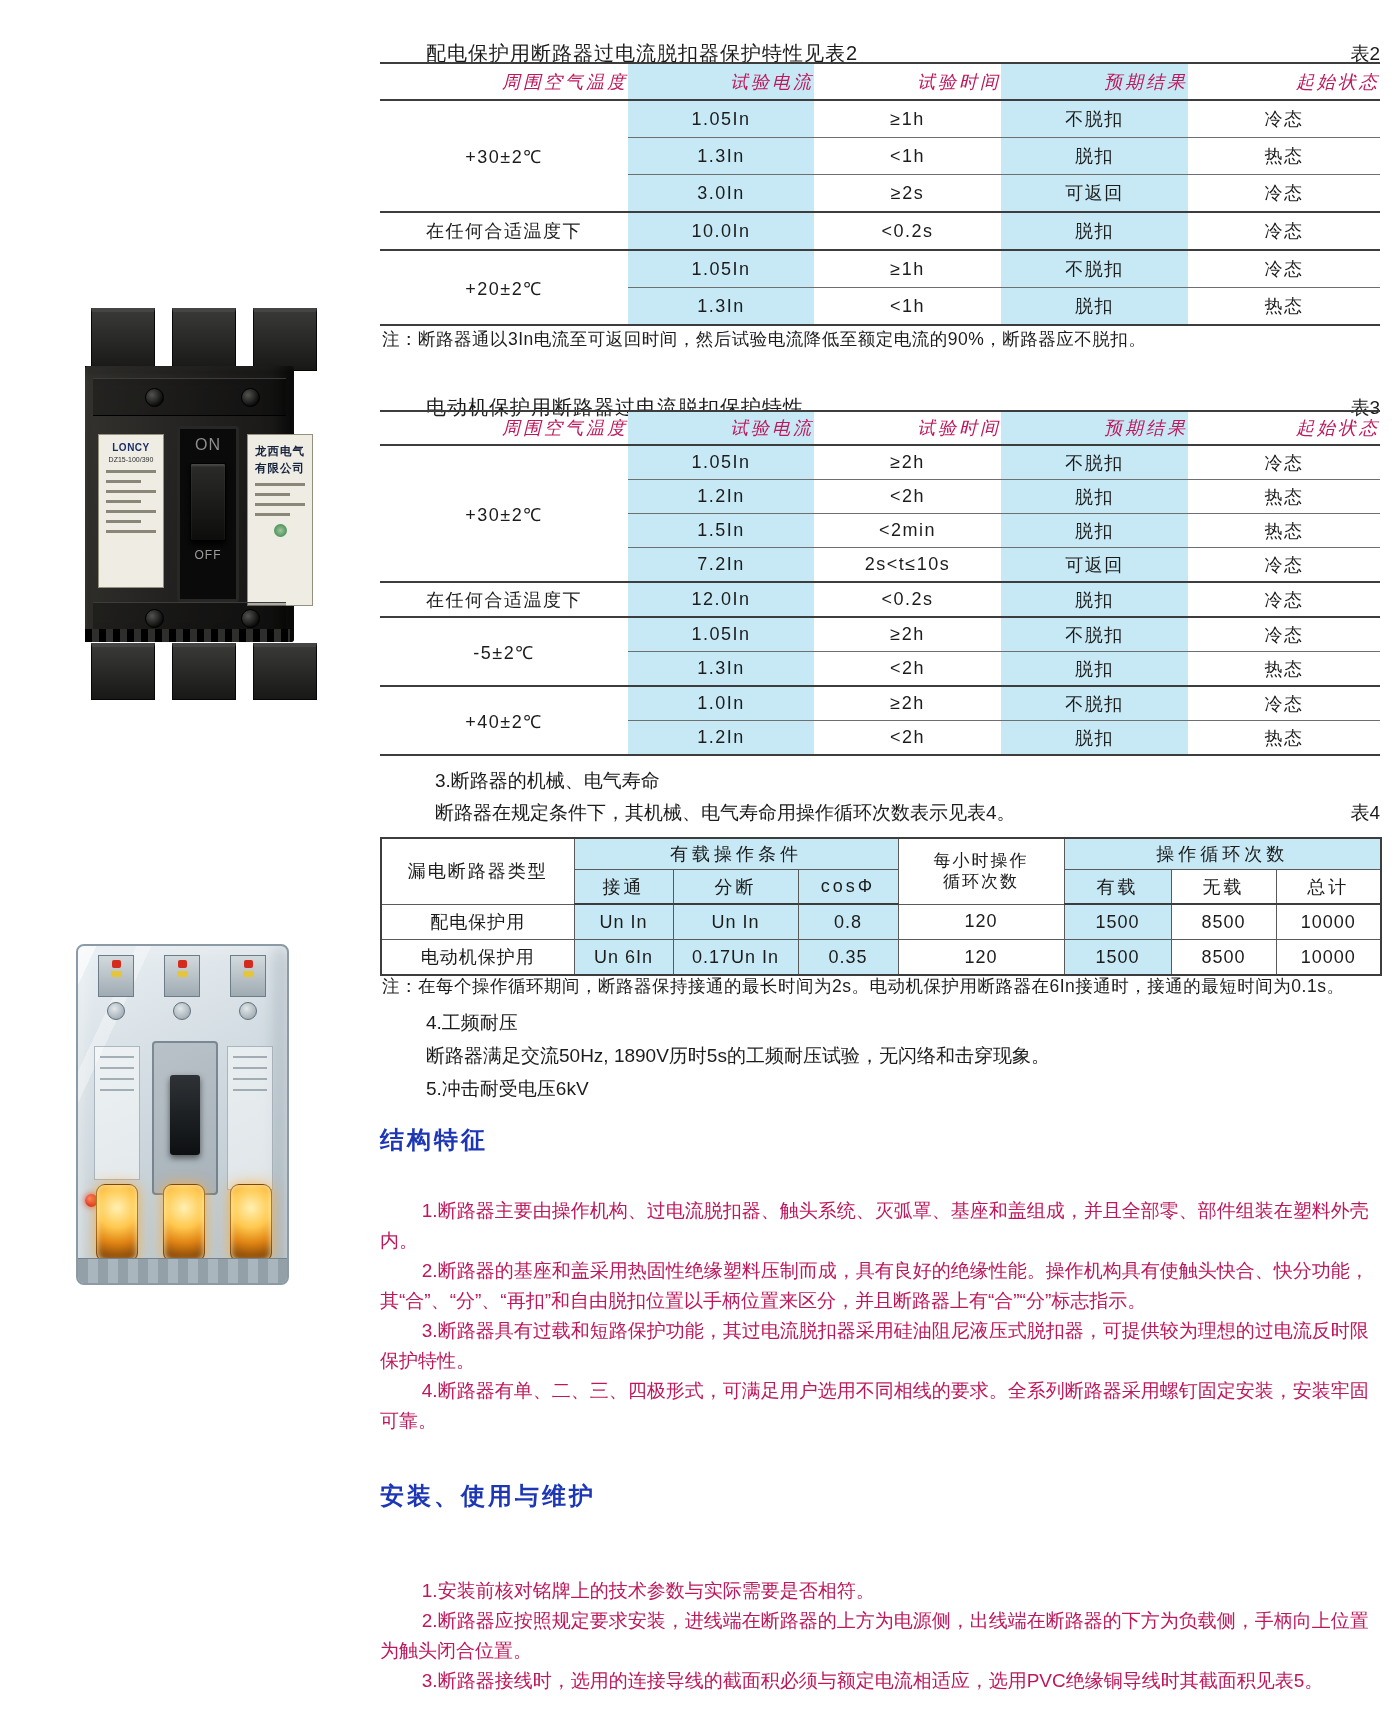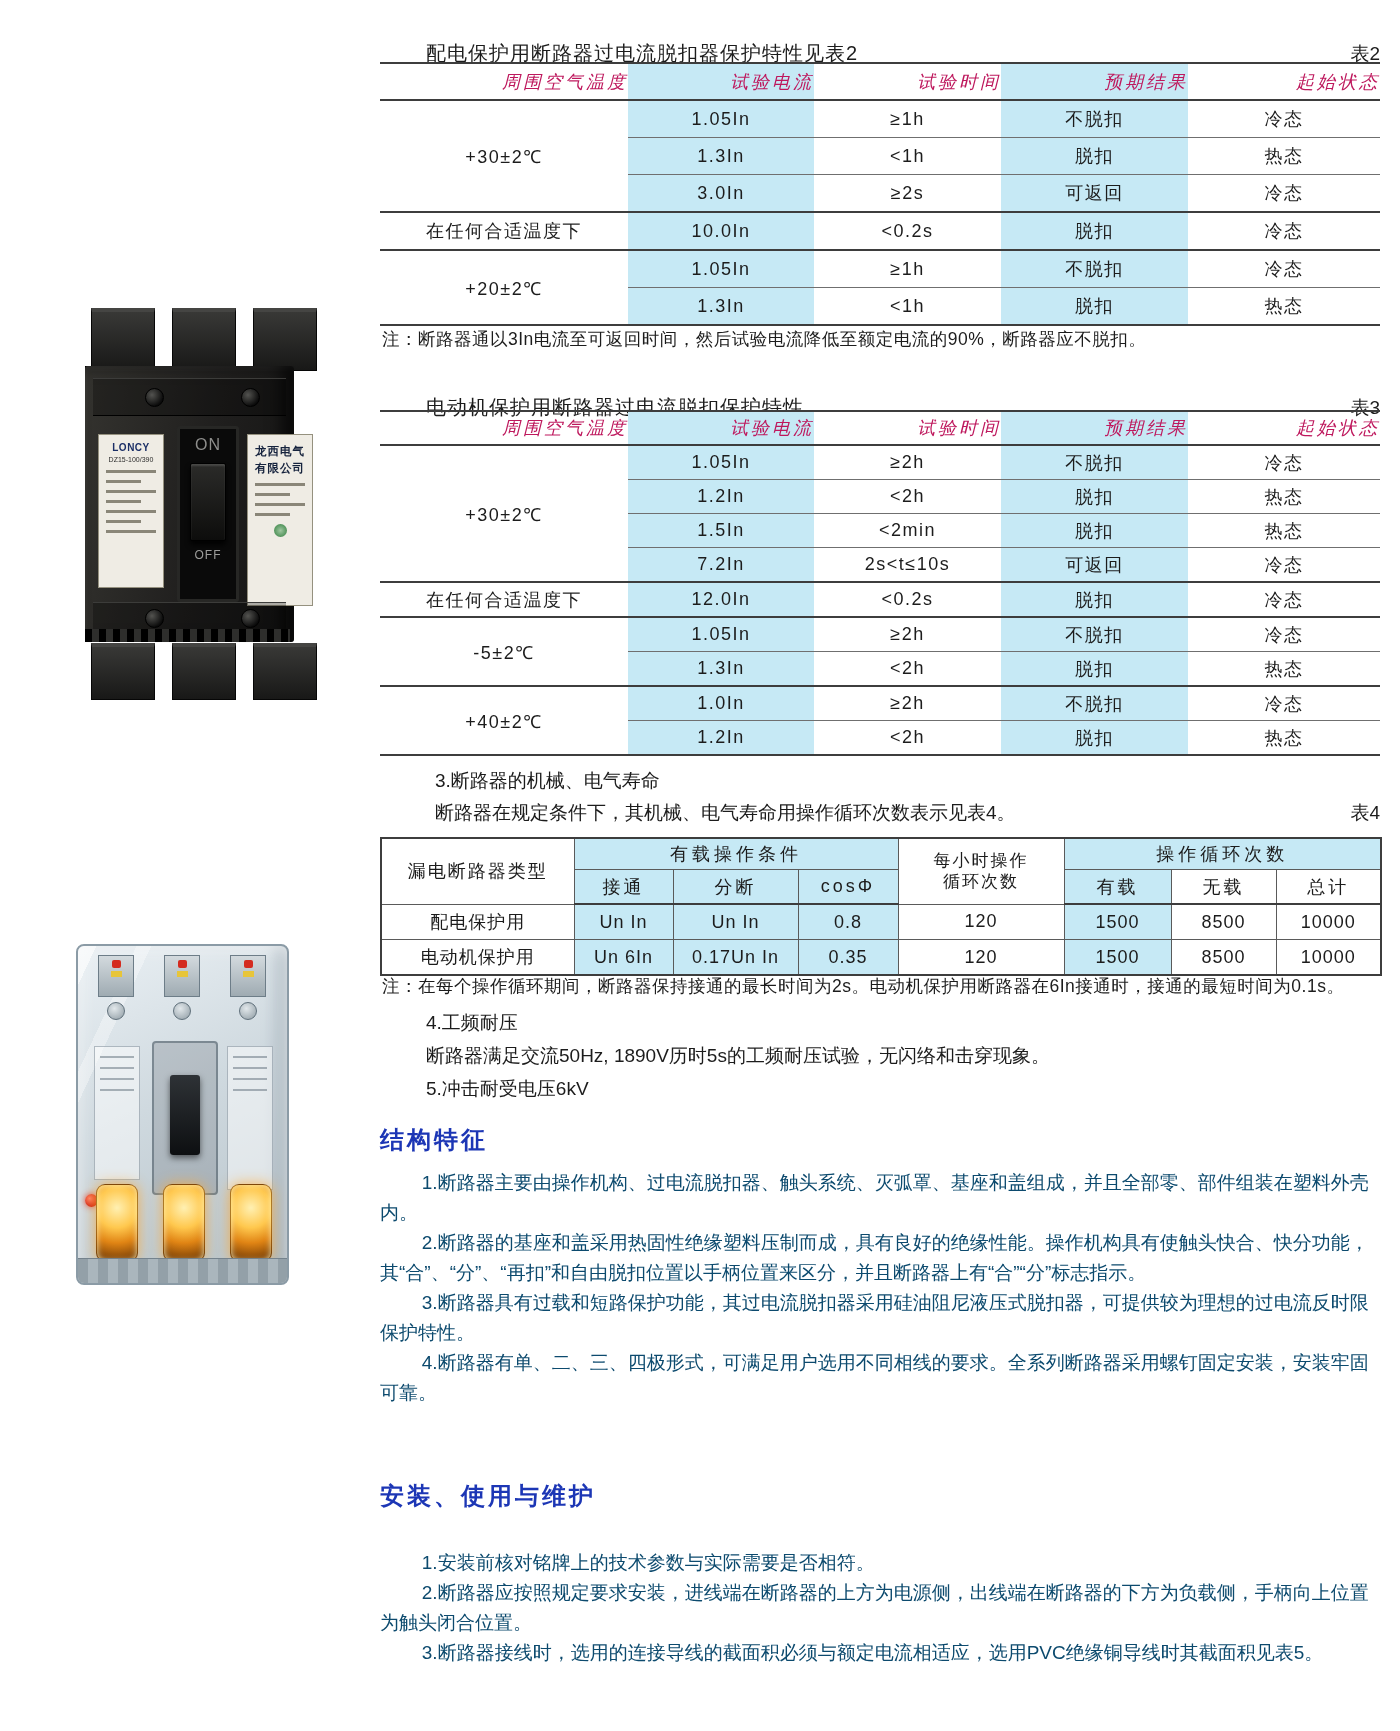--- a/index.html
+++ b/index.html
@@ -41,21 +41,21 @@
   table.t4 th,table.t4 td{border:1px solid #5a5a5a;font-weight:normal;font-size:18px;
            color:#1c1c1c;padding:0;text-align:center;}
   table.t4 tr.h1 th{height:30px;letter-spacing:4px;}
   table.t4 tr.h1 th.g{border-bottom:1px solid #5a5a5a;}
   table.t4 tr.h1 th.w{letter-spacing:2px;}
   table.t4 tr.h2 th{height:33px;letter-spacing:3px;border-bottom:2px solid #3d3d3d;}
   table.t4 td{height:34px;letter-spacing:1px;}
   table.t4 .ph{font-size:17px;line-height:21px;letter-spacing:2px;}
 
   .bluehead{position:absolute;left:0;font-size:24px;font-weight:bold;color:#1c36b5;letter-spacing:3px;}
-  .paras{position:absolute;left:0;width:1000px;font-size:19px;line-height:30px;color:#0c4a6e;}
+  .paras{position:absolute;left:0;width:1000px;font-size:19px;line-height:30px;color:#be185d;margin-top:28px;}
   .paras p{margin:0;text-indent:2.2em;}
 
   
   #photo-black{position:absolute;left:85px;top:308px;width:209px;height:392px;}
   .bb-tab{position:absolute;width:62px;height:58px;background:linear-gradient(#383836,#181817);
           border:1px solid #060606;border-top:4px solid #454543;}
   .bb-teeth{position:absolute;left:0;right:4px;height:13px;
           background:repeating-linear-gradient(90deg,#000 0 7px,#2e2e2c 7px 14px);}
   .bb-body{position:absolute;left:0;right:0;top:58px;bottom:58px;border-radius:3px;
           background:linear-gradient(100deg,#34332f 0%,#201f1e 55%,#141413 100%);

